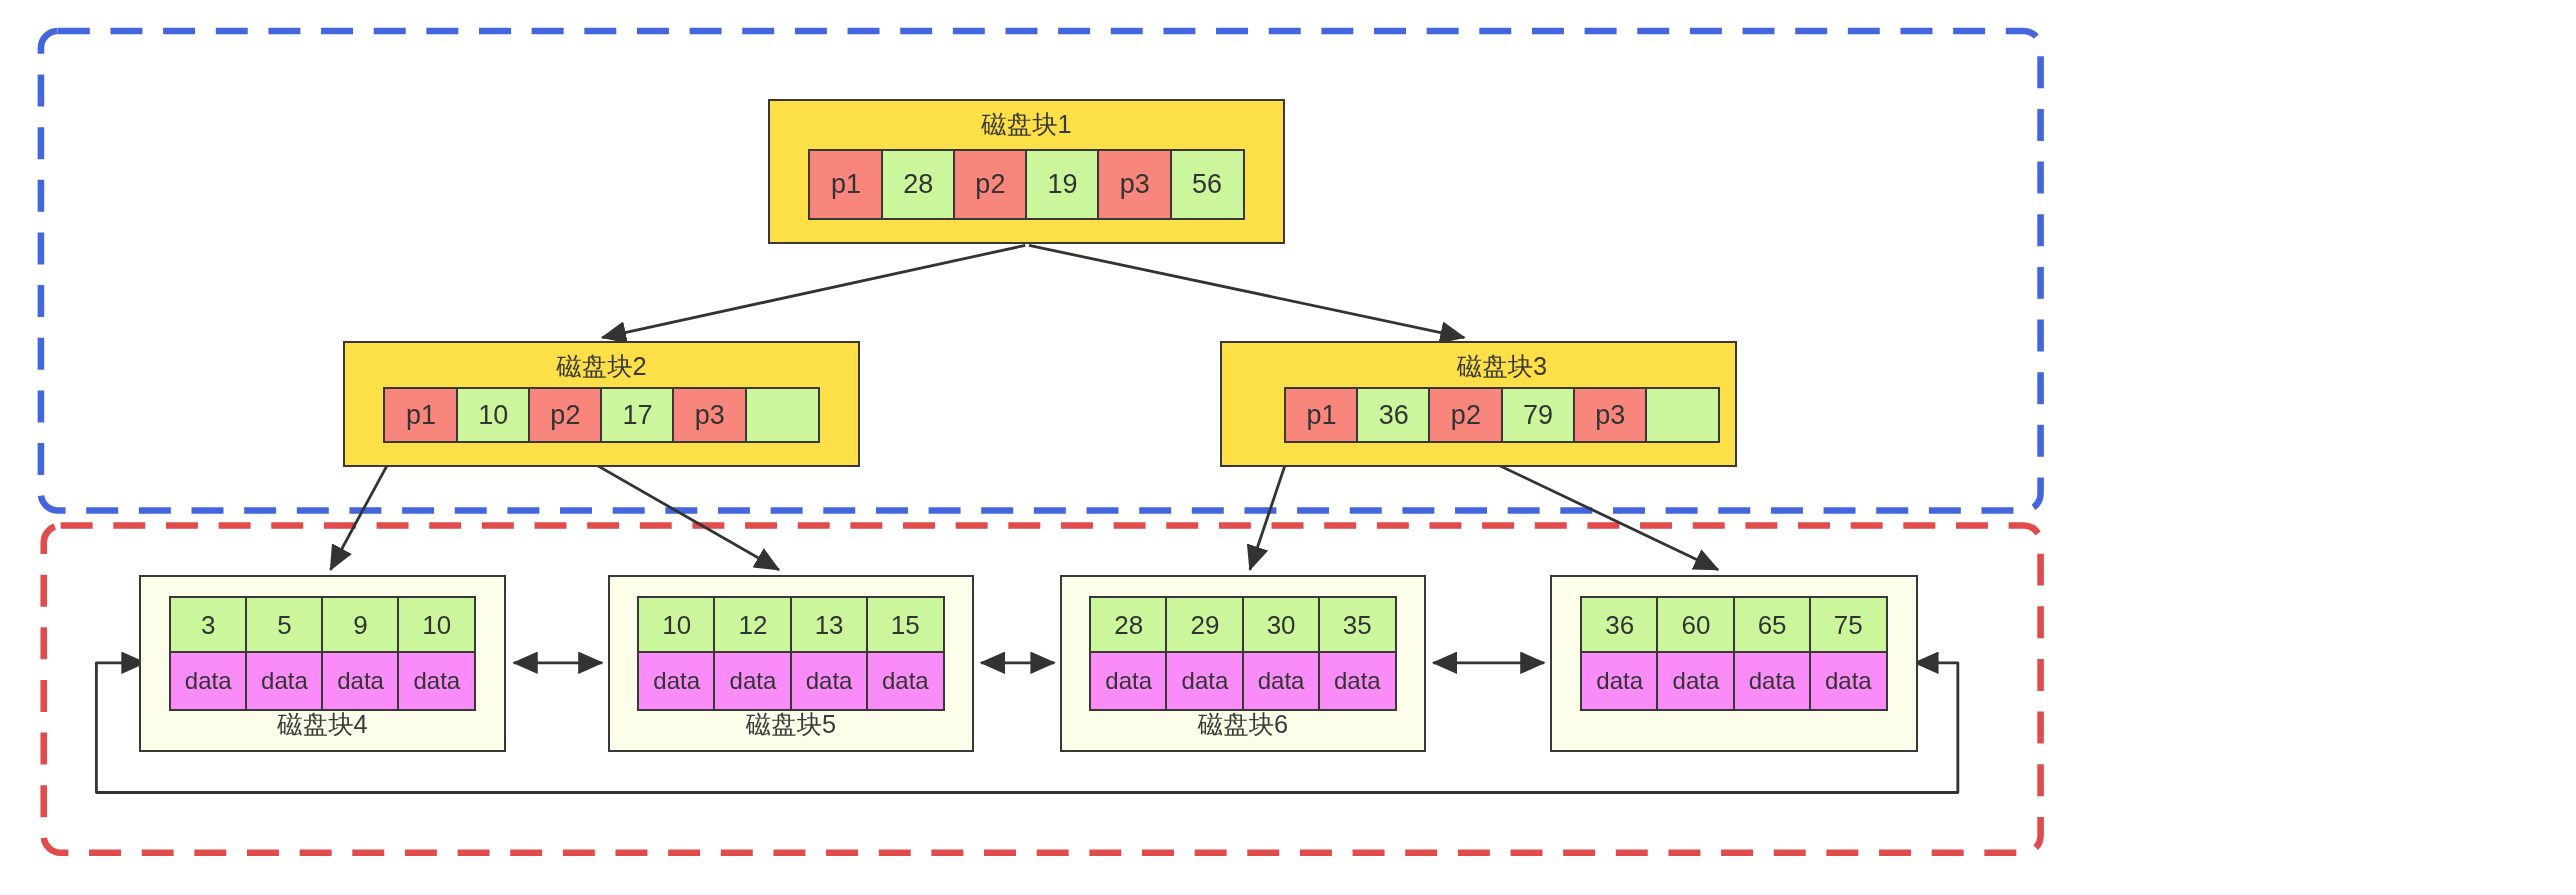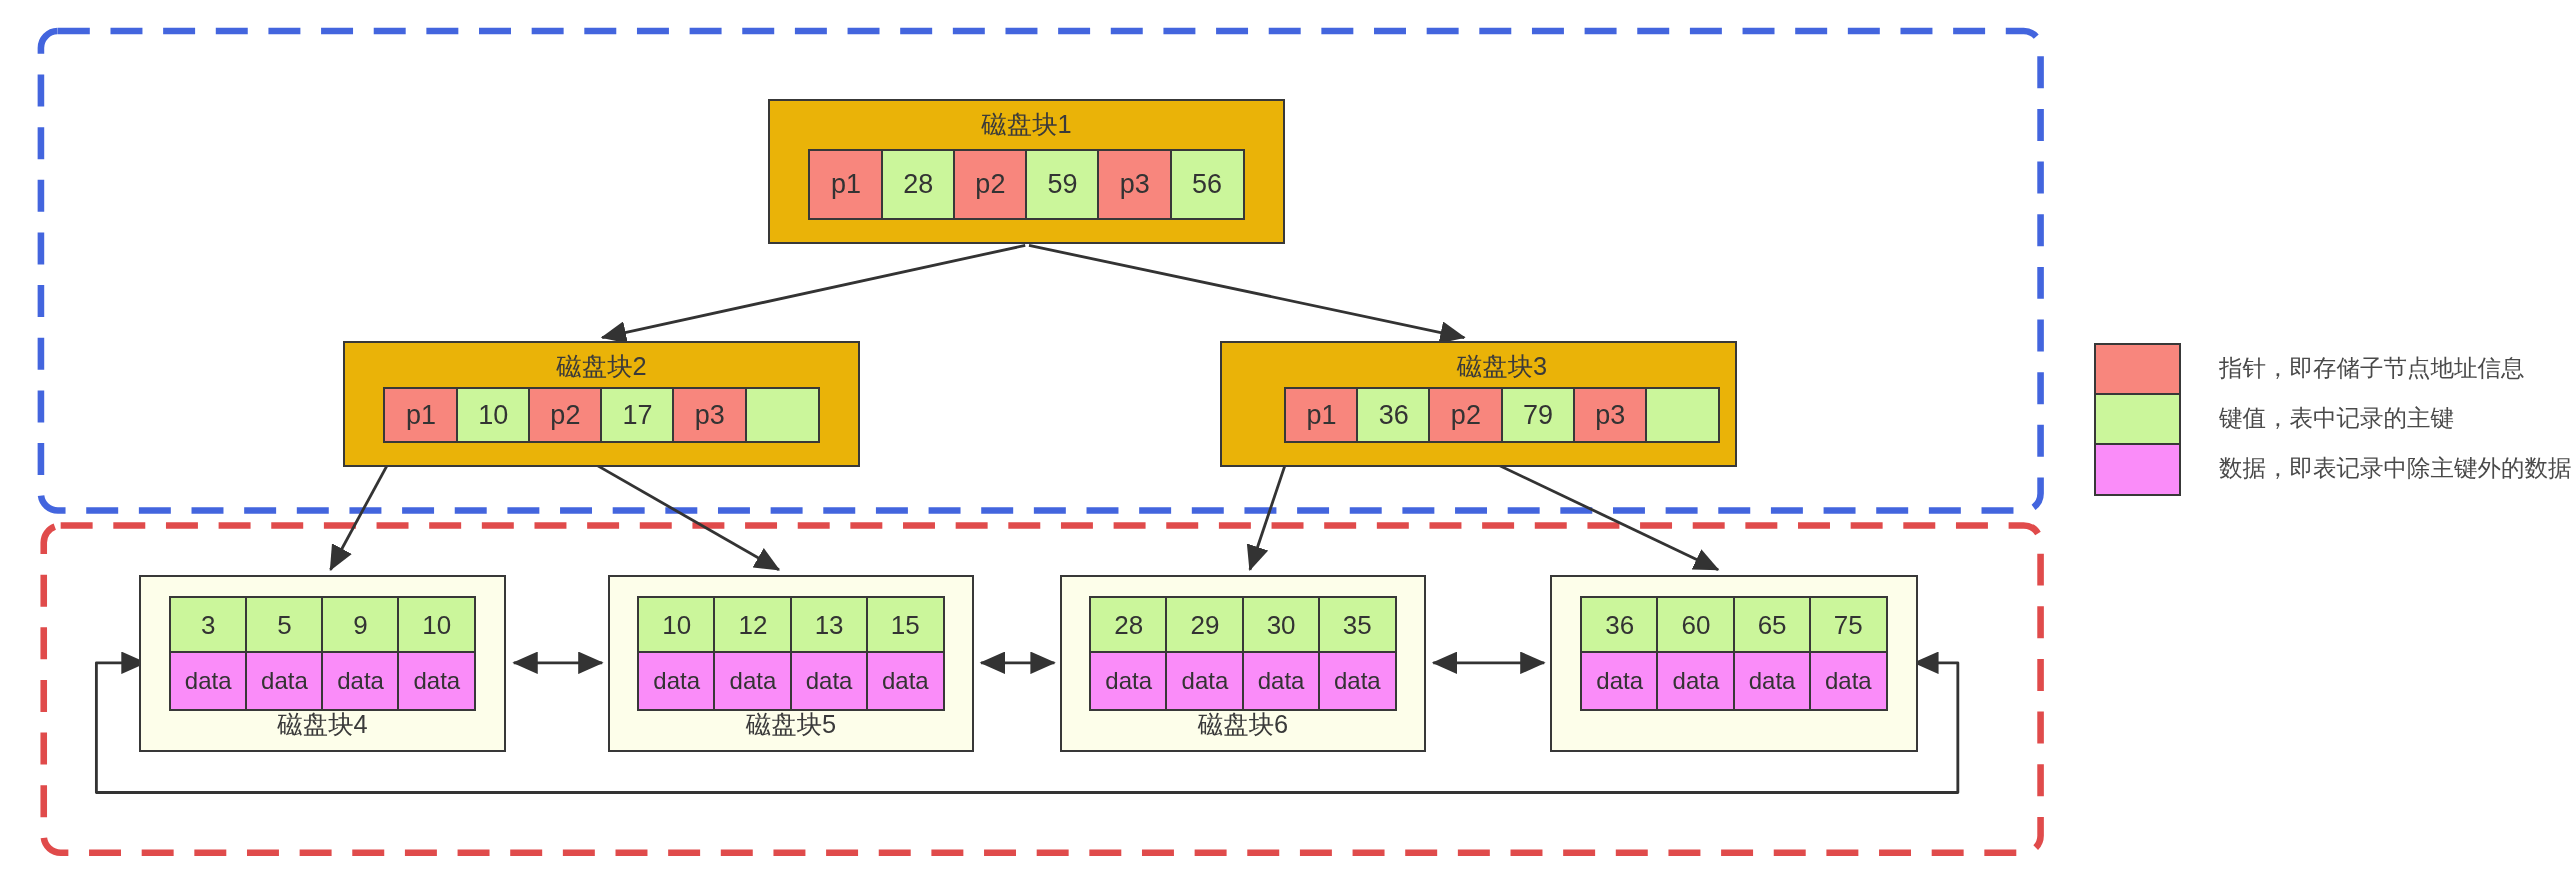--- a/index.html
+++ b/index.html
@@ -9,21 +9,21 @@
     background:#ffffff;
     font-family:"Liberation Sans","DejaVu Sans",sans-serif;
     color:#333;
     overflow:hidden;
   }
   #overlay{position:absolute;left:0;top:0;width:2576px;height:895px;}
 
   
   .inode{
     position:absolute;
-    background:#eab308;
+    background:#fde047;
     border:2.8px solid #383838;
     box-sizing:border-box;
   }
   .inode-title{
     text-align:center;
     font-size:25.4px;
     margin-top:6.6px;
     color:#3a3a3a;
   }
   .cells{display:flex;justify-content:center;margin-top:7.5px;border-radius:12px;}
@@ -121,21 +121,21 @@
       <path d="M 154 705 L 102 705 L 102 843 L 2082 843 L 2082 705 L 2036 705" marker-start="url(#arr)" marker-end="url(#arr)"></path>
     </g>
   </svg>
 
   <div class="inode" id="block1">
     <div class="inode-title">磁盘块1</div>
     <div class="cells">
       <div class="cell pointer">p1</div>
       <div class="cell key">28</div>
       <div class="cell pointer">p2</div>
-      <div class="cell key">59</div>
+      <div class="cell key">19</div>
       <div class="cell pointer">p3</div>
       <div class="cell key">56</div>
     </div>
   </div>
 
   <div class="inode" id="block2">
     <div class="inode-title">磁盘块2</div>
     <div class="cells">
       <div class="cell pointer">p1</div>
       <div class="cell key">10</div>
@@ -238,25 +238,15 @@
         <div class="keycell">65</div>
         <div class="datacell">data</div>
       </div>
       <div class="lcol">
         <div class="keycell">75</div>
         <div class="datacell">data</div>
       </div>
     </div>
   </div>
 
-  <div id="legend">
-    <div class="swatch swatch-pointer"></div>
-    <div class="swatch swatch-key"></div>
-    <div class="swatch swatch-data"></div>
-    <div id="legend-labels">
-      <div class="legend-label">指针，即存储子节点地址信息</div>
-      <div class="legend-label">键值，表中记录的主键</div>
-      <div class="legend-label">数据，即表记录中除主键外的数据</div>
-    </div>
-  </div>
 
 </div>
 
 
 </body></html>

